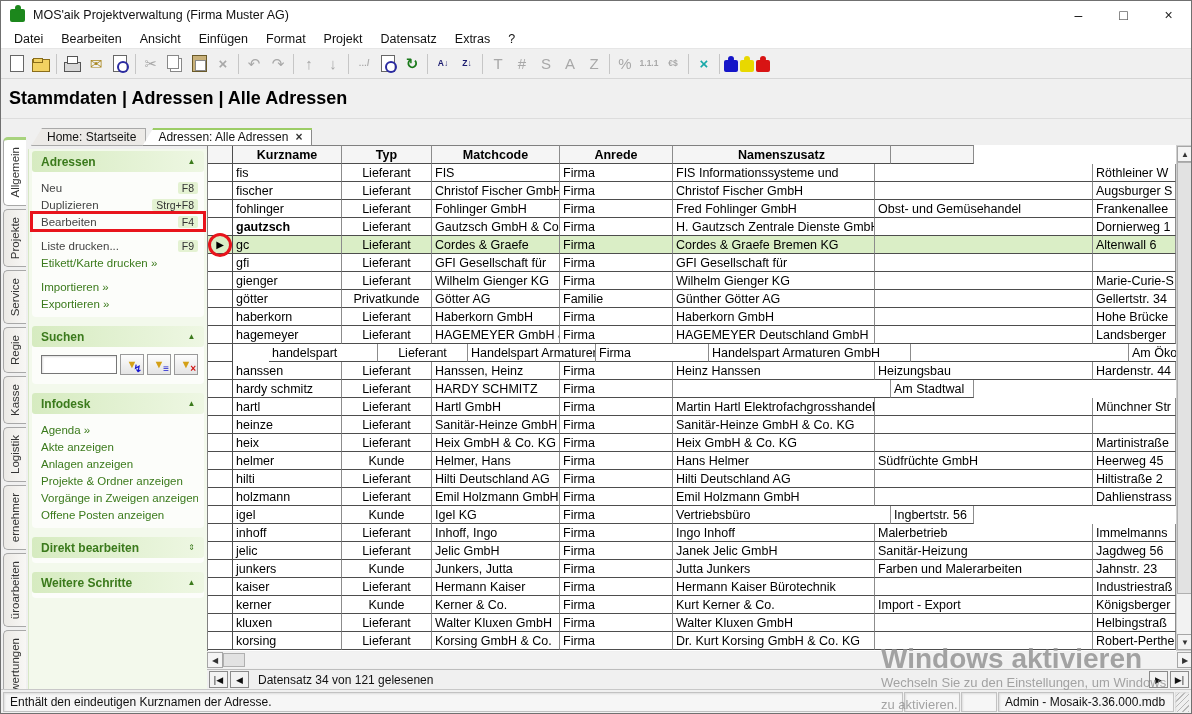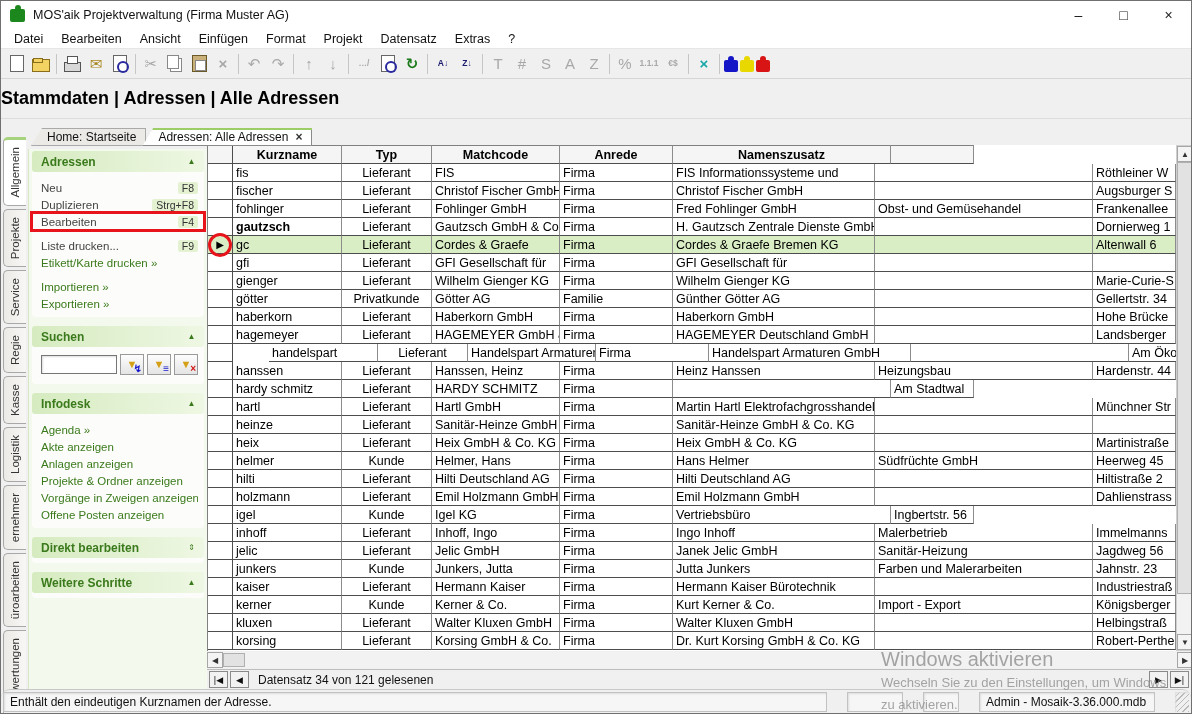--- a/index.html
+++ b/index.html
@@ -33,21 +33,21 @@
   .sh-printer::after { content:""; position:absolute; top:3px; left:6px; width:9px; height:6px; background:#fff; border:1px solid #555; }
   .sh-page-find::before { content:""; width:12px; height:15px; background:#fff; border:1px solid #666; }
   .sh-page-find::after { content:""; position:absolute; right:2px; bottom:2px; width:8px; height:8px; border:2px solid #2a2aa0; border-radius:50%; background:rgba(255,255,255,.65); }
   .sh-copy::before { content:""; width:10px; height:12px; background:#fff; border:1px solid #888; box-shadow:3px 3px 0 -1px #fff, 3px 3px 0 0 #888; margin:0 4px 3px 0; }
   .sh-paste::before { content:""; width:13px; height:15px; background:#c9b179; border:1px solid #6a5a2a; }
   .sh-paste::after { content:""; position:absolute; top:7px; left:7px; width:9px; height:9px; background:#fff; border:1px solid #888; }
   .sh-puzzle { border-radius:2px; width:14px; height:12px; margin-top:4px; }
   .sh-puzzle::before { content:""; position:absolute; top:-4px; left:50%; transform:translateX(-50%); width:6px; height:6px; border-radius:50%; background:inherit; }
 
   
-  #breadcrumb { position:absolute; left:0; top:78px; width:100%; height:40px; background:#f0f0f0; display:flex; align-items:center; border-bottom:1px solid #ddd; }
+  #breadcrumb { position:absolute; left:0; top:78px; width:100%; height:40px; background:#f0f0f0; display:flex; align-items:center; padding-left:8px; border-bottom:1px solid #ddd; }
   #breadcrumb span { font-size:18px; font-weight:bold; color:#000; }
 
   
   #vtabs { position:absolute; left:0; top:136px; width:26px; height:552px; display:flex; flex-direction:column; }
   .vtab { width:23px; margin:0 0 3px 2px; border:1px solid #a8a8a8; border-right:none; border-radius:5px 0 0 5px; background:linear-gradient(to right,#eceae6,#f8f7f5); display:flex; align-items:center; justify-content:center; padding:7px 0; }
   .vtab.active { background:#fff; border-top:3px solid #a8d37e; }
   .vtab-label { writing-mode:vertical-rl; transform:rotate(180deg); font-size:11.5px; color:#333; white-space:nowrap; }
 
   
   #tabbar { position:absolute; left:30px; top:126px; height:19px; display:flex; align-items:flex-end; z-index:3; }
@@ -93,31 +93,31 @@
   .sb-thumb-h { width:22px; height:14px; background:#e2e2e2; border:1px solid #b0b0b0; }
   .sb-fill { flex:1; }
 
   
   #navrow { position:absolute; left:0; top:524px; width:986px; height:20px; background:#f0f0f0; border-top:1px solid #bdbdbd; display:flex; align-items:center; padding:1px 2px; }
   .nav-btn { width:19px; height:17px; border:1px solid #8a8a8a; background:#f2f2f2; font-size:9px; display:flex; align-items:center; justify-content:center; color:#111; margin-right:2px; flex:0 0 auto; }
   #nav-text { font-size:12px; color:#111; margin-left:7px; white-space:nowrap; }
   .nav-right { margin-left:auto; display:flex; }
 
   
-  #statusbar { position:absolute; left:0; top:688px; width:100%; height:26px; background:#f0f0f0; border-top:1px solid #c8c8c8; display:flex; align-items:stretch; padding:2px 2px 3px 2px; gap:20px;border-radius:9px; }
+  #statusbar { position:absolute; left:0; top:688px; width:100%; height:26px; background:#f0f0f0; border-top:1px solid #c8c8c8; display:flex; align-items:stretch; padding:2px 2px 3px 2px; gap:1px; }
   .seg { border:1px solid #c2c2c2; box-shadow:inset 1px 1px 2px #ddd; background:#f6f6f6; font-size:12px; color:#111; display:flex; align-items:center; padding:0 6px; white-space:nowrap; overflow:hidden; }
   .seg-hint { flex:1; }
   .seg-a { width:56px; } .seg-b { width:36px; }
   .seg-admin { width:176px; }
   .grip { width:14px; border:none; background:
     repeating-linear-gradient(135deg, transparent 0 3px, #b8b8b8 3px 4px); }
 
   
   #watermark { position:absolute; left:880px; top:645px; width:310px; height:69px; overflow:hidden; z-index:60; pointer-events:none; color:#8f8f8f; opacity:.8; }
-  #wm1 { font-size:20px; line-height:26px; }
+  #wm1 { font-size:28px; line-height:26px;font-weight:bold; }
   #wm2, #wm3 { font-size:13px; line-height:22px; white-space:nowrap; }
 </style>
 </head>
 <body>
 
 <div id="root">
 
   <div id="titlebar">
     <span class="app-icon"></span>
     <span id="window-title">MOS'aik Projektverwaltung (Firma Muster AG)</span>

